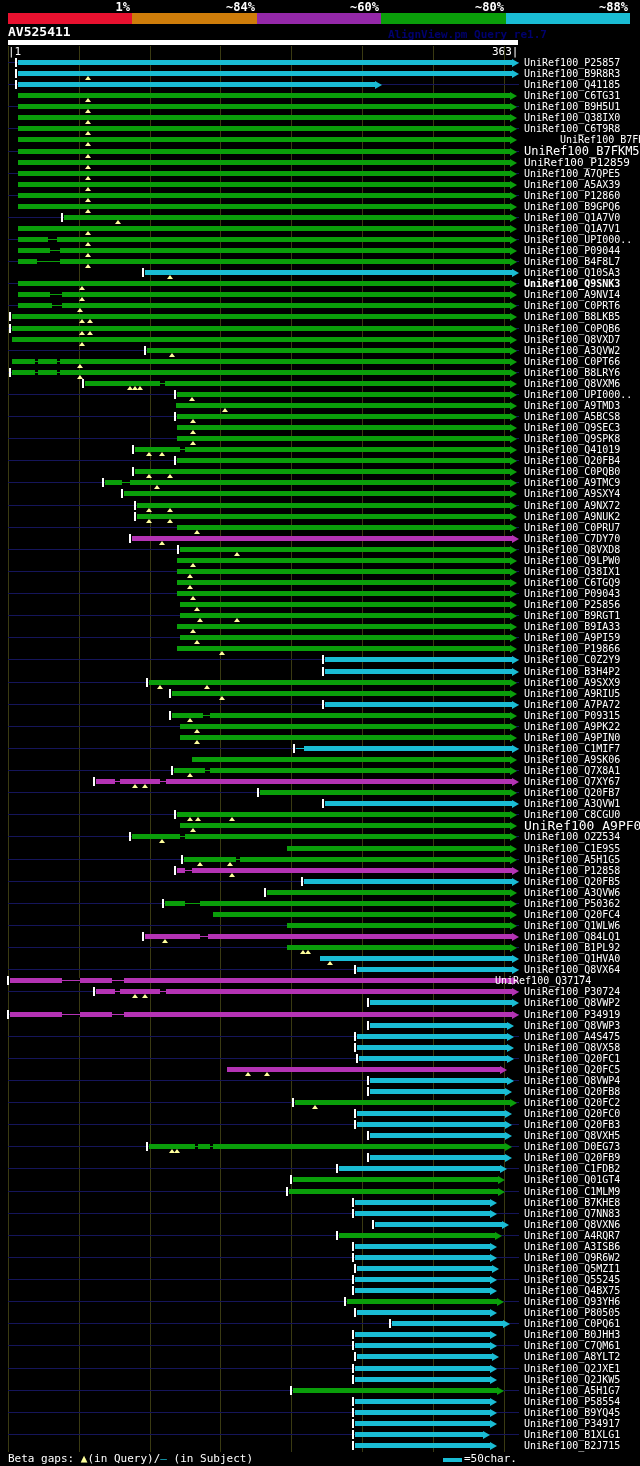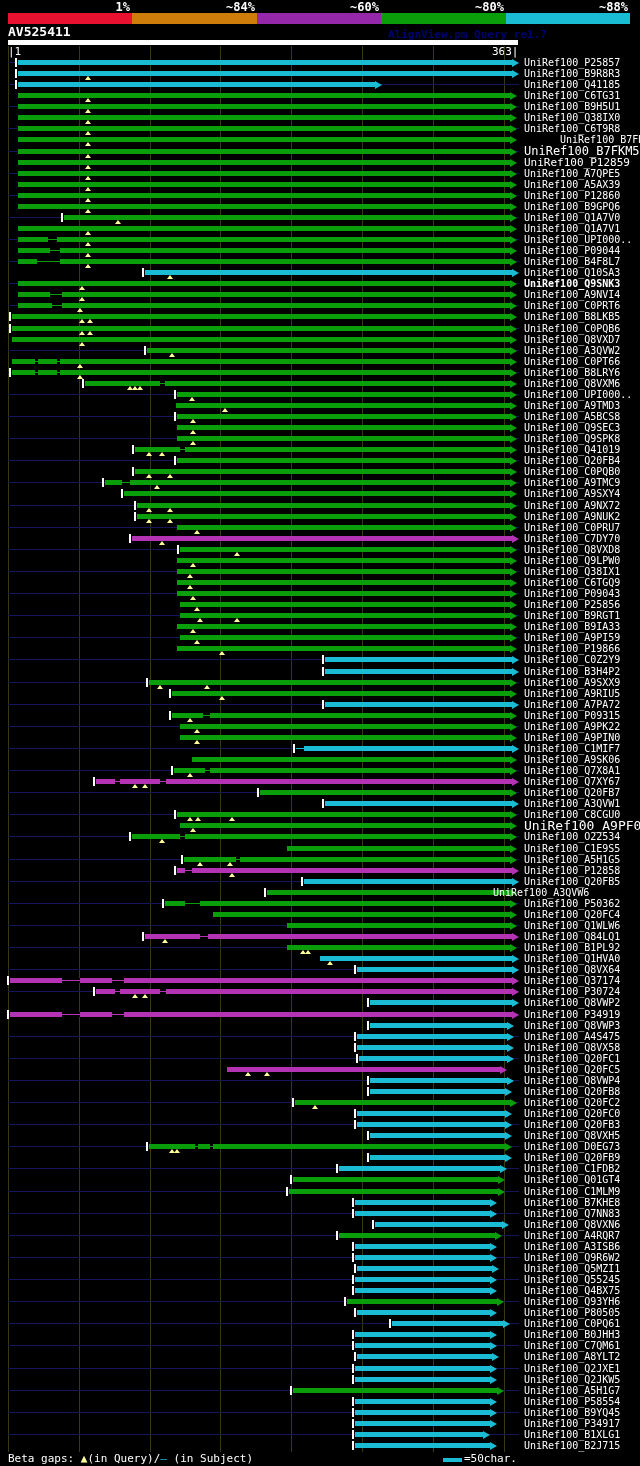--- a/index.html
+++ b/index.html
@@ -460,21 +460,21 @@
     <div style="position: absolute; left: 229px; top: 873px; width: 0px; height: 0px; border-left: 3px solid transparent; border-right: 3px solid transparent; border-bottom: 4px solid rgb(255, 255, 156);"></div>
     <div style="position: absolute; left: 524px; top: 865px; color: rgb(255, 255, 255); font-size: 10px; line-height: 11px; white-space: pre;">UniRef100_P12858</div>
     <div style="position: absolute; left: 8px; top: 881px; width: 511px; height: 1px; background: rgb(21, 21, 90);"></div>
     <div style="position: absolute; left: 304px; top: 879px; width: 208px; height: 5px; background: rgb(26, 188, 212);"></div>
     <div style="position: absolute; left: 512px; top: 878px; width: 0px; height: 0px; border-top: 4px solid transparent; border-bottom: 4px solid transparent; border-left: 7px solid rgb(26, 188, 212);"></div>
     <div style="position: absolute; left: 301px; top: 877px; width: 2px; height: 9px; background: rgb(255, 255, 255);"></div>
     <div style="position: absolute; left: 524px; top: 876px; color: rgb(255, 255, 255); font-size: 10px; line-height: 11px; white-space: pre;">UniRef100_Q20FB5</div>
     <div style="position: absolute; left: 267px; top: 890px; width: 243px; height: 5px; background: rgb(10, 158, 10);"></div>
     <div style="position: absolute; left: 510px; top: 889px; width: 0px; height: 0px; border-top: 4px solid transparent; border-bottom: 4px solid transparent; border-left: 7px solid rgb(10, 158, 10);"></div>
     <div style="position: absolute; left: 264px; top: 888px; width: 2px; height: 9px; background: rgb(255, 255, 255);"></div>
-    <div style="position: absolute; left: 493px; top: 887px; color: rgb(255, 255, 255); font-size: 10px; line-height: 11px; white-space: pre;">UniRef100_A3QVW6</div>
+    <div style="position: absolute; left: 524px; top: 887px; color: rgb(255, 255, 255); font-size: 10px; line-height: 11px; white-space: pre;">UniRef100_A3QVW6</div>
     <div style="position: absolute; left: 8px; top: 903px; width: 511px; height: 1px; background: rgb(21, 21, 90);"></div>
     <div style="position: absolute; left: 165px; top: 901px; width: 345px; height: 5px; background: rgb(10, 158, 10);"></div>
     <div style="position: absolute; left: 185px; top: 901px; width: 15px; height: 5px; background: rgb(0, 0, 0);"></div>
     <div style="position: absolute; left: 185px; top: 903px; width: 15px; height: 1px; background: rgb(10, 158, 10);"></div>
     <div style="position: absolute; left: 510px; top: 900px; width: 0px; height: 0px; border-top: 4px solid transparent; border-bottom: 4px solid transparent; border-left: 7px solid rgb(10, 158, 10);"></div>
     <div style="position: absolute; left: 162px; top: 899px; width: 2px; height: 9px; background: rgb(255, 255, 255);"></div>
     <div style="position: absolute; left: 524px; top: 898px; color: rgb(255, 255, 255); font-size: 10px; line-height: 11px; white-space: pre;">UniRef100_P50362</div>
     <div style="position: absolute; left: 213px; top: 912px; width: 297px; height: 5px; background: rgb(10, 158, 10);"></div>
     <div style="position: absolute; left: 510px; top: 911px; width: 0px; height: 0px; border-top: 4px solid transparent; border-bottom: 4px solid transparent; border-left: 7px solid rgb(10, 158, 10);"></div>
     <div style="position: absolute; left: 524px; top: 909px; color: rgb(255, 255, 255); font-size: 10px; line-height: 11px; white-space: pre;">UniRef100_Q20FC4</div>
@@ -504,21 +504,21 @@
     <div style="position: absolute; left: 512px; top: 966px; width: 0px; height: 0px; border-top: 4px solid transparent; border-bottom: 4px solid transparent; border-left: 7px solid rgb(26, 188, 212);"></div>
     <div style="position: absolute; left: 354px; top: 965px; width: 2px; height: 9px; background: rgb(255, 255, 255);"></div>
     <div style="position: absolute; left: 524px; top: 964px; color: rgb(255, 255, 255); font-size: 10px; line-height: 11px; white-space: pre;">UniRef100_Q8VX64</div>
     <div style="position: absolute; left: 10px; top: 978px; width: 502px; height: 5px; background: rgb(180, 51, 180);"></div>
     <div style="position: absolute; left: 62px; top: 978px; width: 18px; height: 5px; background: rgb(0, 0, 0);"></div>
     <div style="position: absolute; left: 62px; top: 980px; width: 18px; height: 1px; background: rgb(180, 51, 180);"></div>
     <div style="position: absolute; left: 112px; top: 978px; width: 12px; height: 5px; background: rgb(0, 0, 0);"></div>
     <div style="position: absolute; left: 112px; top: 980px; width: 12px; height: 1px; background: rgb(180, 51, 180);"></div>
     <div style="position: absolute; left: 512px; top: 977px; width: 0px; height: 0px; border-top: 4px solid transparent; border-bottom: 4px solid transparent; border-left: 7px solid rgb(180, 51, 180);"></div>
     <div style="position: absolute; left: 7px; top: 976px; width: 2px; height: 9px; background: rgb(255, 255, 255);"></div>
-    <div style="position: absolute; left: 524px; top: 975px; color: rgb(255, 255, 255); font-size: 10px; line-height: 11px; white-space: pre;">UniRef100_Q37174</div>
+    <div style="position: absolute; left: 495px; top: 975px; color: rgb(255, 255, 255); font-size: 10px; line-height: 11px; white-space: pre;">UniRef100_Q37174</div>
     <div style="position: absolute; left: 8px; top: 991px; width: 511px; height: 1px; background: rgb(21, 21, 90);"></div>
     <div style="position: absolute; left: 96px; top: 989px; width: 416px; height: 5px; background: rgb(180, 51, 180);"></div>
     <div style="position: absolute; left: 115px; top: 989px; width: 5px; height: 5px; background: rgb(0, 0, 0);"></div>
     <div style="position: absolute; left: 115px; top: 991px; width: 5px; height: 1px; background: rgb(180, 51, 180);"></div>
     <div style="position: absolute; left: 160px; top: 989px; width: 6px; height: 5px; background: rgb(0, 0, 0);"></div>
     <div style="position: absolute; left: 160px; top: 991px; width: 6px; height: 1px; background: rgb(180, 51, 180);"></div>
     <div style="position: absolute; left: 512px; top: 988px; width: 0px; height: 0px; border-top: 4px solid transparent; border-bottom: 4px solid transparent; border-left: 7px solid rgb(180, 51, 180);"></div>
     <div style="position: absolute; left: 93px; top: 987px; width: 2px; height: 9px; background: rgb(255, 255, 255);"></div>
     <div style="position: absolute; left: 132px; top: 994px; width: 0px; height: 0px; border-left: 3px solid transparent; border-right: 3px solid transparent; border-bottom: 4px solid rgb(255, 255, 156);"></div>
     <div style="position: absolute; left: 142px; top: 994px; width: 0px; height: 0px; border-left: 3px solid transparent; border-right: 3px solid transparent; border-bottom: 4px solid rgb(255, 255, 156);"></div>

